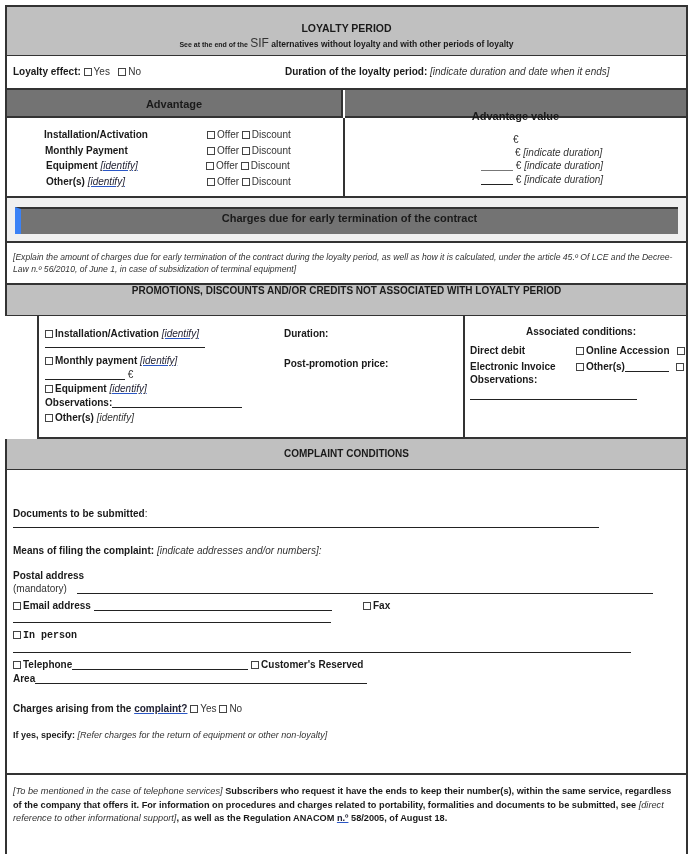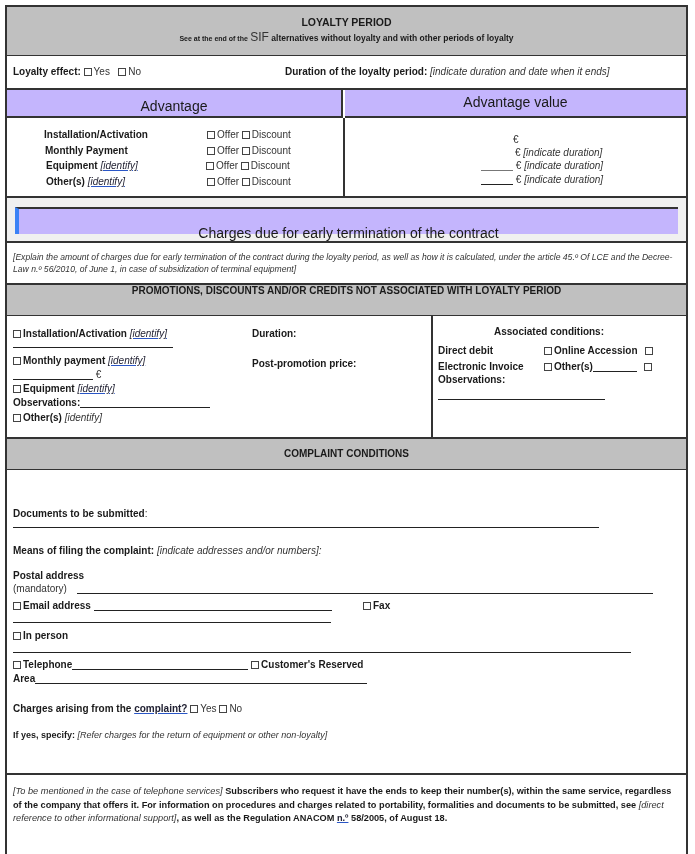--- a/index.html
+++ b/index.html
@@ -2,37 +2,37 @@
 <html><head>
 <meta charset="utf-8">
 <style>
   * { box-sizing: border-box; margin: 0; padding: 0; }
   html, body { width: 695px; height: 854px; background: #ffffff; overflow: hidden; }
   body { font-family: "Liberation Sans", sans-serif; color: #1a1a1a; font-size: 10px; position: relative; }
   .page { position: absolute; left: 5px; top: 5px; width: 683px; }
   .box { border: 2px solid #333; border-top: none; position: relative; }
   .box.first { border-top: 2px solid #333; }
   .gray-head { background: #c0c0c0; text-align: center; font-weight: bold; font-size: 10px; border-bottom: 1px solid #333; }
-  .light-head { background: #c4b5fd; text-align: center; font-weight: normal; font-size: 14px; }
+  .light-head { background: #737373; text-align: center; font-weight: bold; font-size: 11px; }
   .b { font-weight: bold; }
   .i { font-style: italic; color: #333; }
   .n { color: #333; }
   .cb { display: inline-block; width: 8px; height: 8px; border: 1px solid #444; vertical-align: -1px; margin-right: 2px; }
   .ul { display: inline-block; border-bottom: 1px solid #222; vertical-align: bottom; }
   .link { text-decoration: underline; color: #223; text-decoration-color: #2a56c6; }
   .line { border-bottom: 1px solid #222; height: 1px; }
   .row { position: absolute; white-space: nowrap; }
   .sif { font-weight: normal; font-size: 12px; color: #333; }
 </style>
 </head>
 <body>
 
 <div class="page">
 
-  <div class="box first gray-head" style="height:51px; padding-top:9px;">
+  <div class="box first gray-head" style="height:51px; padding-top:15px;">
     <div style="font-size:10.5px;">LOYALTY PERIOD</div>
     <div style="font-size:8.5px; margin-top:2px;">
       <span style="font-size:7px;">See at the end of the</span>
       <span class="sif">SIF</span>
       <span>alternatives without loyalty and with other periods of loyalty</span>
     </div>
   </div>
 
   <div class="box" style="height:34px;">
     <div class="row" style="left:6px; top:10px;">
@@ -42,50 +42,50 @@
       <span class="cb"></span><span class="n">No</span>
     </div>
     <div class="row" style="left:278px; top:10px;">
       <span class="b">Duration of the loyalty period:</span>
       <span class="i">[indicate duration and date when it ends]</span>
     </div>
   </div>
 
   <div class="box" style="height:108px;">
     <div style="position:absolute; left:0; top:0; width:336px; height:28px; border-right:2px solid #333; border-bottom:2px solid #333; padding-top:8px;" class="light-head">Advantage</div>
-    <div style="position:absolute; left:338px; top:0; right:0; height:28px; border-bottom:2px solid #333; padding-top:4px;" class="light-head">Advantage value</div>
+    <div style="position:absolute; left:338px; top:0; right:0; height:28px; border-bottom:2px solid #333; padding-top:20px;" class="light-head">Advantage value</div>
     <div style="position:absolute; left:336px; top:28px; width:2px; bottom:0; background:#333;"></div>
 
     <div class="row b" style="left:37px; top:39px;">Installation/Activation</div>
     <div class="row b" style="left:38px; top:55px;">Monthly Payment</div>
     <div class="row" style="left:39px; top:70px;"><span class="b">Equipment</span> <span class="i link">[identify]</span></div>
     <div class="row" style="left:39px; top:86px;"><span class="b">Other(s)</span> <span class="i link">[identify]</span></div>
 
     <div class="row n" style="left:200px; top:39px;"><span class="cb"></span><span>Offer</span> <span class="cb"></span><span>Discount</span></div>
     <div class="row n" style="left:200px; top:55px;"><span class="cb"></span><span>Offer</span> <span class="cb"></span><span>Discount</span></div>
     <div class="row n" style="left:199px; top:70px;"><span class="cb"></span><span>Offer</span> <span class="cb"></span><span>Discount</span></div>
     <div class="row n" style="left:200px; top:86px;"><span class="cb"></span><span>Offer</span> <span class="cb"></span><span>Discount</span></div>
 
     <div class="row n" style="left:506px; top:44px;">€</div>
     <div class="row n" style="left:508px; top:57px;"><span>€</span> <span class="i">[indicate duration]</span></div>
     <div class="row n" style="left:474px; top:70px;"><span class="ul" style="width:32px; border-color:#777;"></span> <span>€</span> <span class="i">[indicate duration]</span></div>
     <div class="row n" style="left:474px; top:84px;"><span class="ul" style="width:32px;"></span> <span>€</span> <span class="i">[indicate duration]</span></div>
   </div>
 
   <div class="box" style="height:45px; background:#f0f0f0;">
-    <div style="position:absolute; left:8px; top:9px; right:8px; height:27px; border-top:2px solid #333; border-left:4px solid #3b82f6; padding-top:16px;" class="light-head">Charges due for early termination of the contract</div>
+    <div style="position:absolute; left:8px; top:9px; right:8px; height:27px; border-top:2px solid #333; border-left:6px solid #3b82f6; padding-top:3px;" class="light-head">Charges due for early termination of the contract</div>
   </div>
 
   <div class="box" style="height:42px; padding:8px 6px 16px 6px;">
     <div class="i" style="font-size:8.6px; line-height:12px;">[Explain the amount of charges due for early termination of the contract during the loyalty period, as well as how it is calculated, under the article 45.º Of LCE and the Decree-Law n.º 56/2010, of June 1, in case of subsidization of terminal equipment]</div>
   </div>
 
   <div class="box gray-head" style="height:31px; ">PROMOTIONS, DISCOUNTS AND/OR CREDITS NOT ASSOCIATED WITH LOYALTY PERIOD</div>
 
-  <div class="box" style="height:123px;">
+  <div class="box" style="height:123px;margin-left:32px;">
     <div style="position:absolute; left:424px; top:0; width:2px; bottom:0; background:#333;"></div>
 
     <div class="row" style="left:6px; top:12px;"><span class="cb"></span><span class="b">Installation/Activation</span> <span class="i link">[identify]</span></div>
     <div class="line" style="position:absolute; left:6px; top:31px; width:160px;"></div>
     <div class="row" style="left:6px; top:39px;"><span class="cb"></span><span class="b">Monthly payment</span> <span class="i link">[identify]</span></div>
     <div class="row" style="left:6px; top:53px;"><span class="ul" style="width:80px;"></span> <span class="n">€</span></div>
     <div class="row" style="left:6px; top:67px;"><span class="cb"></span><span class="b">Equipment</span> <span class="i link">[identify]</span></div>
     <div class="row" style="left:6px; top:81px;"><span class="b">Observations:</span><span class="ul" style="width:130px;"></span></div>
     <div class="row" style="left:6px; top:96px;"><span class="cb"></span><span class="b">Other(s)</span> <span class="i">[identify]</span></div>
 
@@ -106,21 +106,21 @@
   <div class="box" style="height:305px;">
     <div class="row b" style="left:6px; top:38px;"><span>Documents to be submitted</span><span class="n" style="font-weight:normal;">:</span></div>
     <div class="line" style="position:absolute; left:6px; top:57px; width:586px;"></div>
     <div class="row" style="left:6px; top:75px;"><span class="b">Means of filing the complaint:</span> <span class="i">[indicate addresses and/or numbers]:</span></div>
     <div class="row b" style="left:6px; top:100px;">Postal address</div>
     <div class="row n" style="left:6px; top:113px;">(mandatory)</div>
     <div class="line" style="position:absolute; left:70px; top:123px; width:576px;"></div>
     <div class="row" style="left:6px; top:130px;"><span class="cb"></span><span class="b">Email address</span> <span class="ul" style="width:238px;"></span></div>
     <div class="row" style="left:356px; top:130px;"><span class="cb"></span><span class="b">Fax</span></div>
     <div class="line" style="position:absolute; left:6px; top:152px; width:318px;"></div>
-    <div class="row" style="left:6px; top:160px;"><span class="cb"></span><span class="b">In person</span></div>
+    <div class="row" style="left:6px; top:160px;font-family:Liberation Mono, monospace;"><span class="cb"></span><span class="b">In person</span></div>
     <div class="line" style="position:absolute; left:6px; top:182px; width:618px;"></div>
     <div class="row" style="left:6px; top:189px;"><span class="cb"></span><span class="b">Telephone</span><span class="ul" style="width:176px;"></span> <span class="cb"></span><span class="b">Customer's Reserved</span></div>
     <div class="row" style="left:6px; top:203px;"><span class="b">Area</span><span class="ul" style="width:332px;"></span></div>
     <div class="row" style="left:6px; top:233px;"><span class="b">Charges arising from the</span> <span class="b link">complaint?</span> <span class="cb"></span><span class="n">Yes</span> <span class="cb"></span><span class="n">No</span></div>
     <div class="row" style="left:6px; top:260px; font-size:9px;"><span class="b">If yes, specify:</span> <span class="i">[Refer charges for the return of equipment or other non-loyalty]</span></div>
   </div>
 
   <div class="box" style="height:86px; padding:10px 6px 0 6px;">
     <div style="font-size:9.2px; line-height:13.5px;">
       <span class="i">[To be mentioned in the case of telephone services]</span>

